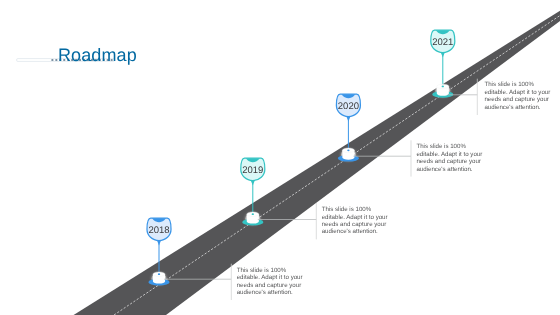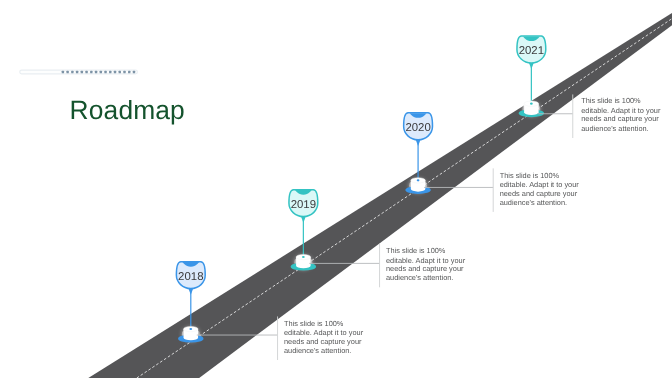--- a/index.html
+++ b/index.html
@@ -1,20 +1,20 @@
 <!DOCTYPE html>
 <html><head>
 <meta charset="utf-8">
 <style>
   html,body{margin:0;padding:0;}
   body{width:560px;height:315px;background:#ffffff;overflow:hidden;
        font-family:"Liberation Sans",sans-serif;-webkit-font-smoothing:antialiased;
        text-rendering:geometricPrecision;}
   #slide{position:relative;width:560px;height:315px;background:#fff;overflow:hidden;}
-  .title{position:absolute;left:58px;top:79px;font-size:22px;color:#14532d;white-space:nowrap;
+  .title{position:absolute;left:58px;top:45px;font-size:18px;color:#0369a1;white-space:nowrap;
           letter-spacing:0.1px;transform:translateZ(0);}
   .deco-bar{position:absolute;left:16px;top:57.6px;width:99px;height:4.8px;border-radius:2.4px;
             background:#fdfefe;border:0.7px solid #e9eef2;box-sizing:border-box;}
   svg.scene{position:absolute;left:0;top:0;}
   .txt{position:absolute;font-size:6.15px;line-height:7.4px;color:#565758;width:67px;transform:translateZ(0);}
 </style>
 </head>
 <body>
 
 <div id="slide">

